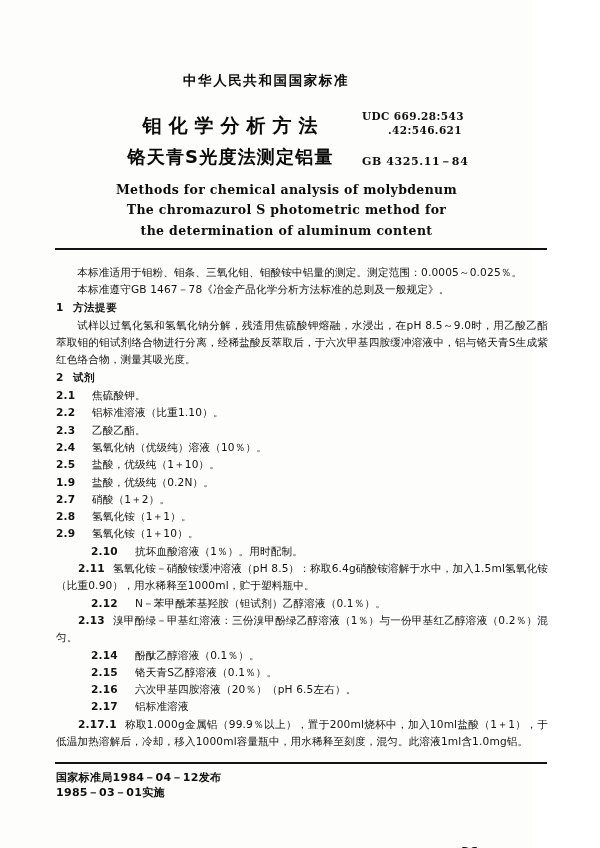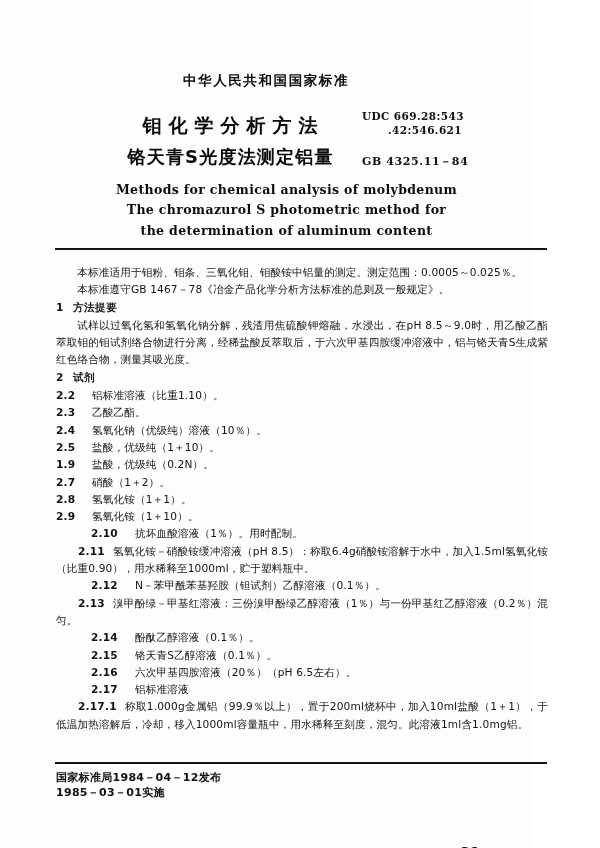--- a/index.html
+++ b/index.html
@@ -221,20 +221,23 @@
     <div class="sec-head">
       <span class="num">1</span><span>方法提要</span>
     </div>
     <div class="para ind1">试样以过氧化氢和氢氧化钠分解，残渣用焦硫酸钾熔融，水浸出，在pH 8.5～9.0时，用乙酸乙酯萃取钼的钼试剂络合物进行分离，经稀盐酸反萃取后，于六次甲基四胺缓冲溶液中，铝与铬天青S生成紫红色络合物，测量其吸光度。</div>
 
     <div class="sec-head">
       <span class="num">2</span><span>试剂</span>
     </div>
 
     <div class="item">
+      <span class="num">2.1</span><span>焦硫酸钾。</span>
+    </div>
+    <div class="item">
       <span class="num">2.2</span><span>铝标准溶液（比重1.10）。</span>
     </div>
     <div class="item">
       <span class="num">2.3</span><span>乙酸乙酯。</span>
     </div>
     <div class="item">
       <span class="num">2.4</span><span>氢氧化钠（优级纯）溶液（10％）。</span>
     </div>
     <div class="item">
       <span class="num">2.5</span><span>盐酸，优级纯（1＋10）。</span>

